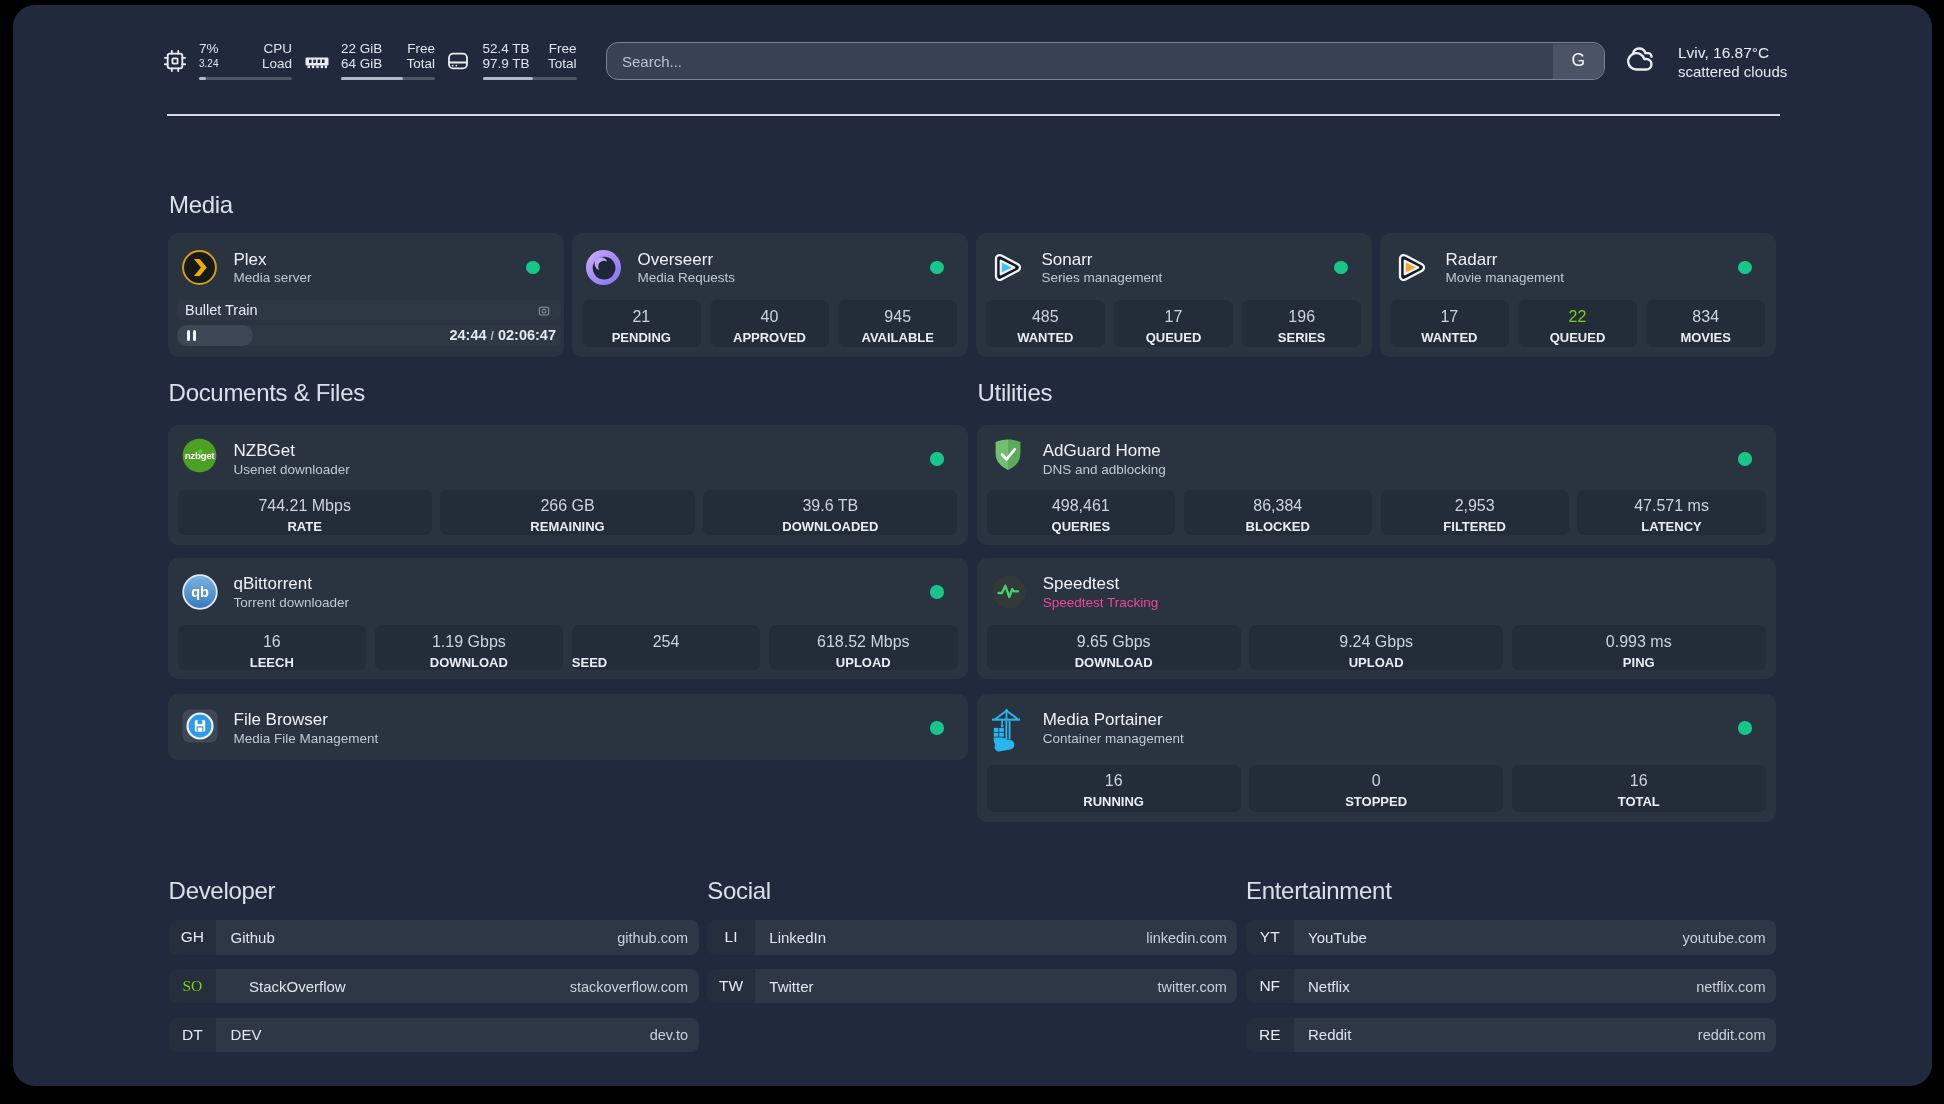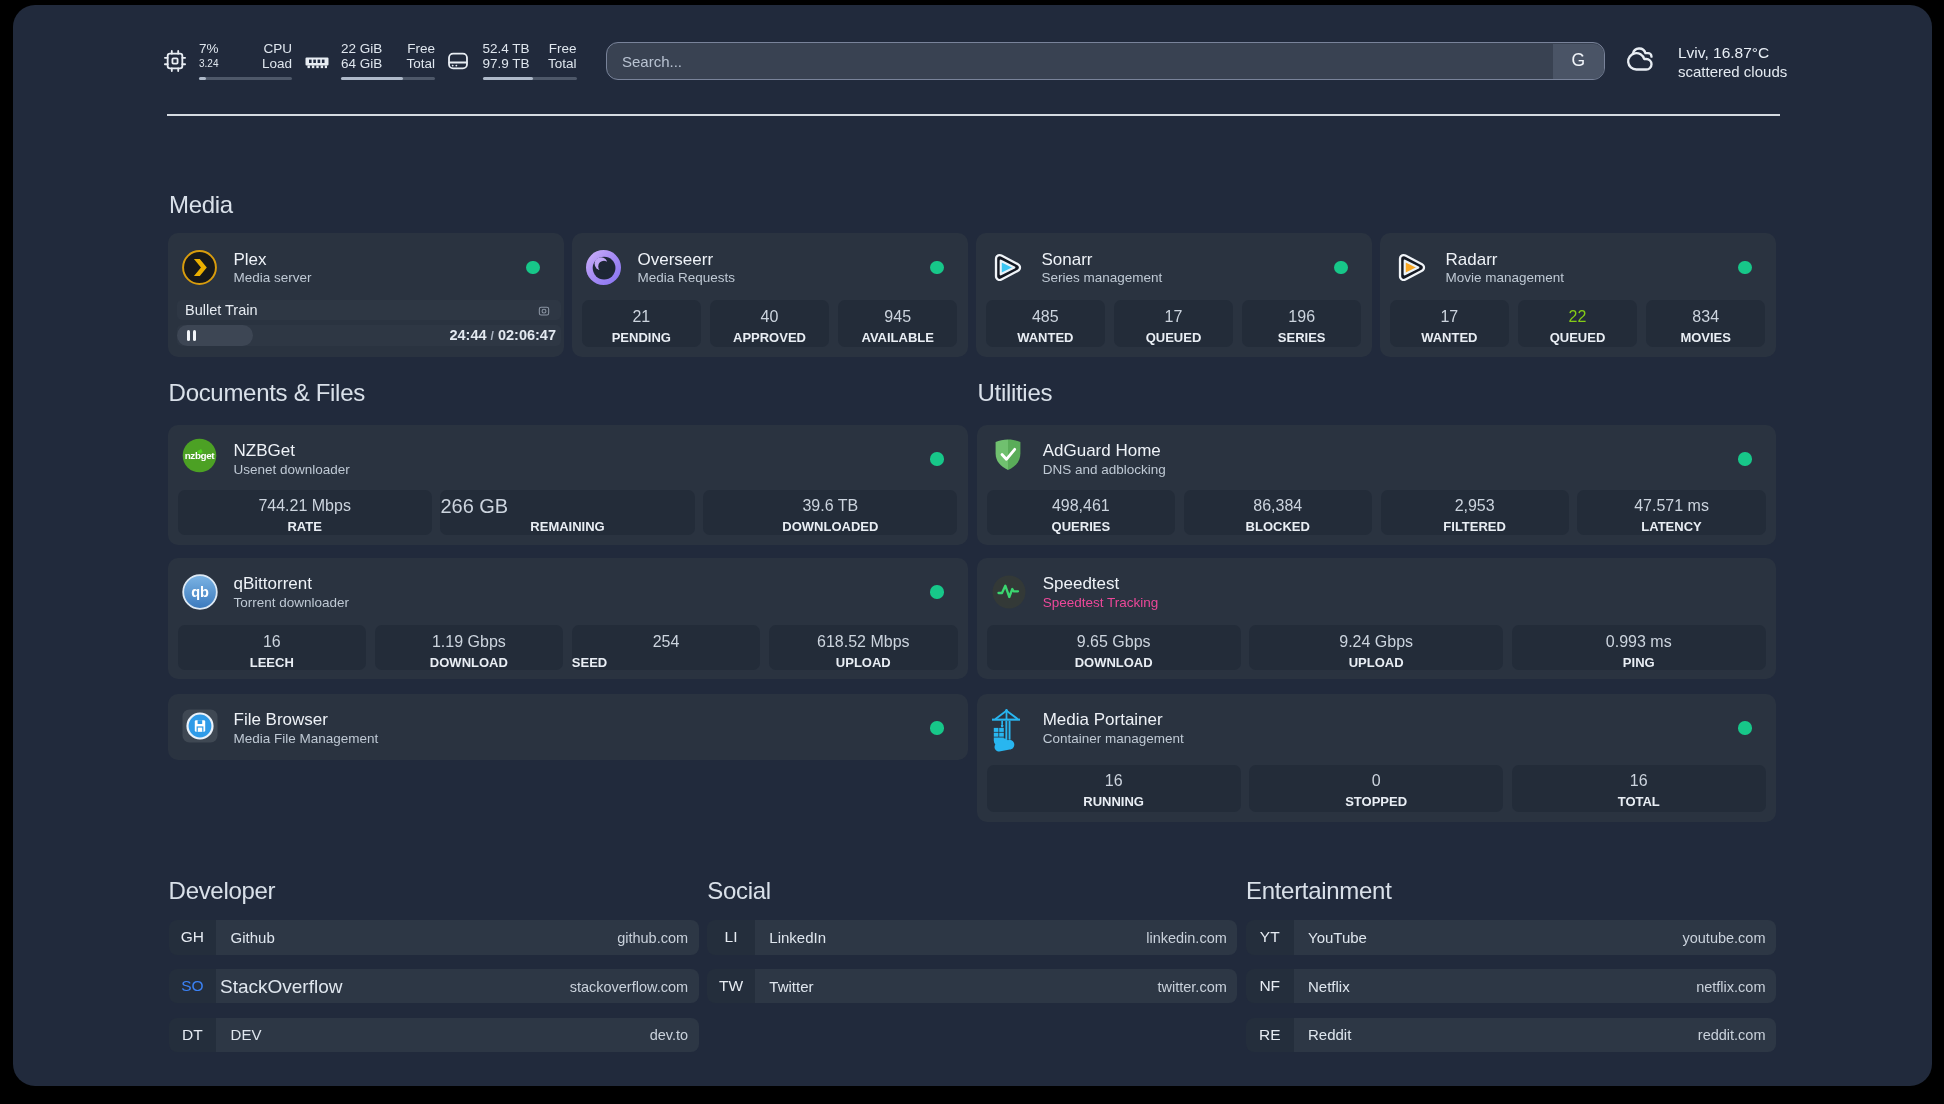--- a/index.html
+++ b/index.html
@@ -166,21 +166,21 @@
 <path d="M15.5 13.5l4.2-2.2 1.6 3.4-3.4 1.4z" fill="#52d41f"></path>
 <text x="18" y="21.8" font-family="Liberation Sans" font-size="10.2" font-weight="700" fill="#ffffff" text-anchor="middle" letter-spacing="-0.4">nzbget</text>
     </svg>
 <div style="position:absolute;left:220.5px;top:437.3px;width:400px;font-size:17px;line-height:17px;color:#eef2f7;font-weight:500;letter-spacing:0;white-space:nowrap;">NZBGet</div>
 <div style="position:absolute;left:220.5px;top:457.8px;width:400px;font-size:13.5px;line-height:14px;color:#bfc9d4;font-weight:400;letter-spacing:0;white-space:nowrap;">Usenet downloader</div>
 <div style="left:917.0px;top:447.3px;width:13.5px;height:13.5px;border-radius:50%;background:#17c789;"></div>
 <div class="stat" style="left:164.5px;top:484.7px;width:254.3px;height:45.5px;"></div>
 <div style="position:absolute;left:164.5px;top:493.2px;width:254.26666666666665px;font-size:16px;line-height:16px;color:#ccd4de;font-weight:400;letter-spacing:0;white-space:nowrap;text-align:center;">744.21 Mbps</div>
 <div style="position:absolute;left:164.5px;top:515.2px;width:254.26666666666665px;font-size:13px;line-height:13px;color:#e9eef4;font-weight:700;letter-spacing:0;white-space:nowrap;text-align:center;">RATE</div>
 <div class="stat" style="left:427.4px;top:484.7px;width:254.3px;height:45.5px;"></div>
-<div style="position:absolute;left:427.4px;top:493.2px;width:254.26666666666665px;font-size:20px;line-height:16px;color:#ccd4de;font-weight:400;letter-spacing:0;white-space:nowrap;text-align:left;">266 GB</div>
+<div style="position:absolute;left:427.4px;top:493.2px;width:254.26666666666665px;font-size:16px;line-height:16px;color:#ccd4de;font-weight:400;letter-spacing:0;white-space:nowrap;text-align:center;">266 GB</div>
 <div style="position:absolute;left:427.4px;top:515.2px;width:254.26666666666665px;font-size:13px;line-height:13px;color:#e9eef4;font-weight:700;letter-spacing:0;white-space:nowrap;text-align:center;">REMAINING</div>
 <div class="stat" style="left:690.2px;top:484.7px;width:254.3px;height:45.5px;"></div>
 <div style="position:absolute;left:690.2px;top:493.2px;width:254.26666666666665px;font-size:16px;line-height:16px;color:#ccd4de;font-weight:400;letter-spacing:0;white-space:nowrap;text-align:center;">39.6 TB</div>
 <div style="position:absolute;left:690.2px;top:515.2px;width:254.26666666666665px;font-size:13px;line-height:13px;color:#e9eef4;font-weight:700;letter-spacing:0;white-space:nowrap;text-align:center;">DOWNLOADED</div>
 <div class="card" style="left:154.5px;top:552.7px;width:800.0px;height:121.8px;"></div>
 <svg style="position:absolute;left:168.7px;top:569.1px" width="36" height="36" viewBox="0 0 36 36">
       <defs>
         <linearGradient id="qbg" x1="0" y1="0" x2="0" y2="1">
 <stop offset="0" stop-color="#7cb4e4"></stop>
           <stop offset="1" stop-color="#3a79bd"></stop>
@@ -288,23 +288,23 @@
 <div style="position:absolute;left:1236.2px;top:790.4px;width:253.9333333333333px;font-size:13px;line-height:13px;color:#e9eef4;font-weight:700;letter-spacing:0;white-space:nowrap;text-align:center;">STOPPED</div>
 <div class="stat" style="left:1498.8px;top:759.9px;width:253.9px;height:47.0px;"></div>
 <div style="position:absolute;left:1498.8px;top:768.4px;width:253.9333333333333px;font-size:16px;line-height:16px;color:#ccd4de;font-weight:400;letter-spacing:0;white-space:nowrap;text-align:center;">16</div>
 <div style="position:absolute;left:1498.8px;top:790.4px;width:253.9333333333333px;font-size:13px;line-height:13px;color:#e9eef4;font-weight:700;letter-spacing:0;white-space:nowrap;text-align:center;">TOTAL</div>
 <div class="abbr" style="left:155.6px;top:915.2px;width:47.5px;height:34.4px;"></div>
 <div style="position:absolute;left:155.6px;top:924.2px;width:47.5px;font-size:15.5px;line-height:15.5px;color:#e6ebf2;font-weight:400;letter-spacing:0;white-space:nowrap;text-align:center;">GH</div>
 <div class="" style="left:203.1px;top:915.2px;width:482.5px;height:34.4px;background:#2d3745;border-radius:0 8px 8px 0;"></div>
 <div style="position:absolute;left:217.6px;top:924.7px;width:400px;font-size:15px;line-height:16px;color:#dfe6ee;font-weight:400;letter-spacing:0;white-space:nowrap;">Github</div>
 <div style="position:absolute;left:425.1px;text-align:right;top:924.7px;width:250px;font-size:14.5px;line-height:16px;color:#c9d1db;font-weight:400;letter-spacing:0;white-space:nowrap;">github.com</div>
 <div class="abbr" style="left:155.6px;top:964.0px;width:47.5px;height:34.4px;"></div>
-<div style="position:absolute;left:155.6px;top:973.0px;width:47.5px;font-size:15.5px;line-height:15.5px;color:#3b82f6;font-weight:400;letter-spacing:0;white-space:nowrap;text-align:center;">SO</div>
+<div style="position:absolute;left:155.6px;top:973.0px;width:47.5px;font-size:15.5px;line-height:15.5px;color:#84cc16;font-weight:400;letter-spacing:0;white-space:nowrap;text-align:center;font-family:Liberation Serif, serif;">SO</div>
 <div class="" style="left:203.1px;top:964.0px;width:482.5px;height:34.4px;background:#2d3745;border-radius:0 8px 8px 0;"></div>
-<div style="position:absolute;left:207px;top:973.5px;width:400px;font-size:19px;line-height:16px;color:#dfe6ee;font-weight:400;letter-spacing:0;white-space:nowrap;">StackOverflow</div>
+<div style="position:absolute;left:236px;top:973.5px;width:400px;font-size:15px;line-height:16px;color:#dfe6ee;font-weight:400;letter-spacing:0;white-space:nowrap;">StackOverflow</div>
 <div style="position:absolute;left:425.1px;text-align:right;top:973.5px;width:250px;font-size:14.5px;line-height:16px;color:#c9d1db;font-weight:400;letter-spacing:0;white-space:nowrap;">stackoverflow.com</div>
 <div class="abbr" style="left:155.6px;top:1012.8px;width:47.5px;height:34.4px;"></div>
 <div style="position:absolute;left:155.6px;top:1021.8px;width:47.5px;font-size:15.5px;line-height:15.5px;color:#e6ebf2;font-weight:400;letter-spacing:0;white-space:nowrap;text-align:center;">DT</div>
 <div class="" style="left:203.1px;top:1012.8px;width:482.5px;height:34.4px;background:#2d3745;border-radius:0 8px 8px 0;"></div>
 <div style="position:absolute;left:217.6px;top:1022.3px;width:400px;font-size:15px;line-height:16px;color:#dfe6ee;font-weight:400;letter-spacing:0;white-space:nowrap;">DEV</div>
 <div style="position:absolute;left:425.1px;text-align:right;top:1022.3px;width:250px;font-size:14.5px;line-height:16px;color:#c9d1db;font-weight:400;letter-spacing:0;white-space:nowrap;">dev.to</div>
 <div class="abbr" style="left:694.3px;top:915.2px;width:47.5px;height:34.4px;"></div>
 <div style="position:absolute;left:694.3px;top:924.2px;width:47.5px;font-size:15.5px;line-height:15.5px;color:#e6ebf2;font-weight:400;letter-spacing:0;white-space:nowrap;text-align:center;">LI</div>
 <div class="" style="left:741.8px;top:915.2px;width:482.5px;height:34.4px;background:#2d3745;border-radius:0 8px 8px 0;"></div>
 <div style="position:absolute;left:756.3px;top:924.7px;width:400px;font-size:15px;line-height:16px;color:#dfe6ee;font-weight:400;letter-spacing:0;white-space:nowrap;">LinkedIn</div>

